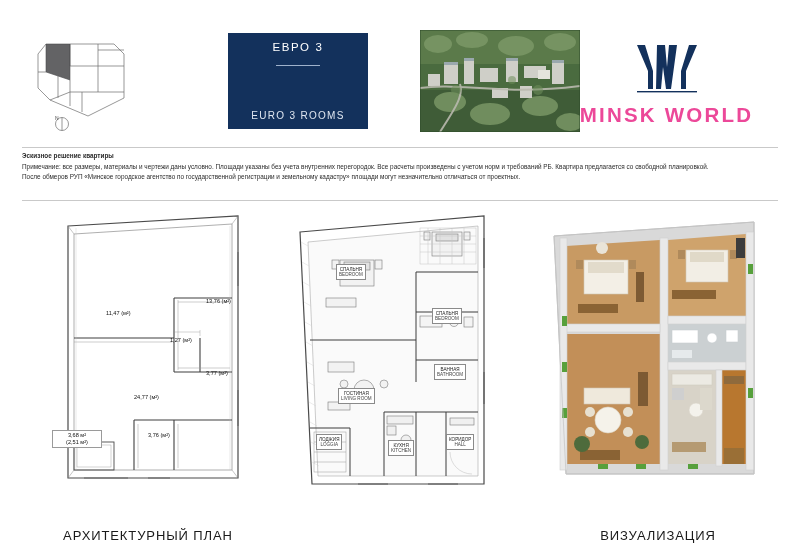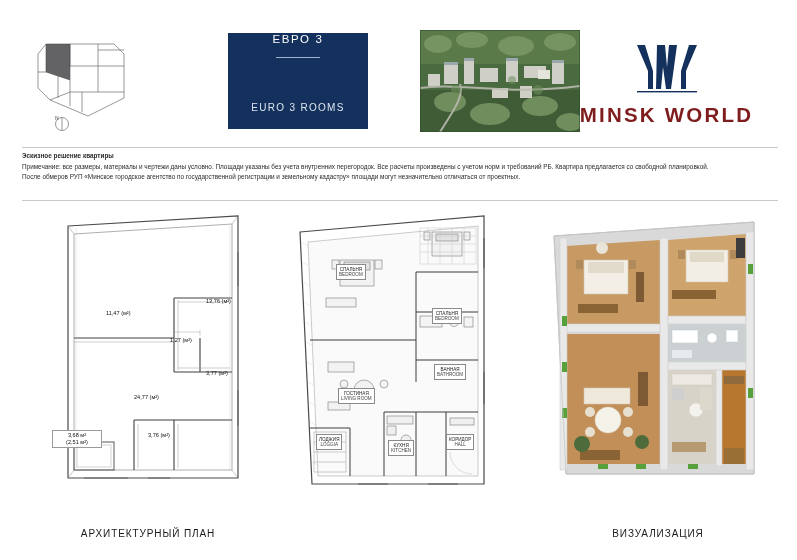--- a/index.html
+++ b/index.html
@@ -37,21 +37,21 @@
 
   .title-card {
     position: absolute;
     left: 228px; top: 33px;
     width: 140px; height: 96px;
     background: #13315c;
     color: #ffffff;
     display: flex;
     flex-direction: column;
     align-items: center;
-    justify-content: flex-start;
+    justify-content: center;
   }
   .title-card .ru {
     font-size: 11.5px;
     letter-spacing: 1.6px;
     margin-bottom: 12px;
     text-transform: uppercase;
   }
   .title-card .sep {
     width: 44px; height: 1px;
     background: #9fb2cc;
@@ -83,21 +83,21 @@
     align-items: center;
     justify-content: center;
   }
   .brand .mark {
     width: 64px; height: 52px;
     margin-bottom: 10px;
   }
   .brand .wordmark {
     font-size: 20.5px;
     letter-spacing: 2.2px;
-    color: #7f1d1d;
+    color: #ec4899;
     font-weight: bold;
   }
 
   
   .notes {
     position: absolute;
     left: 22px; top: 152px;
     width: 756px;
   }
   .notes .n-title {
@@ -130,21 +130,21 @@
   }
   .panel-a { left: 24px;  width: 248px; }
   .panel-b { left: 288px; width: 230px; }
   .panel-c { left: 540px; width: 236px; }
 
   .panel svg { display: block; }
 
   .caption {
     position: absolute;
     top: 528px;
-    font-size: 10px;
+    font-size: 13px;
     letter-spacing: 0.9px;
     color: #1a1a1a;
     text-align: center;
     text-transform: uppercase;
   }
   .cap-a { left: 24px;  width: 248px; }
   .cap-b { left: 288px; width: 230px; }
   .cap-c { left: 540px; width: 236px; }
 
   .room-label {

